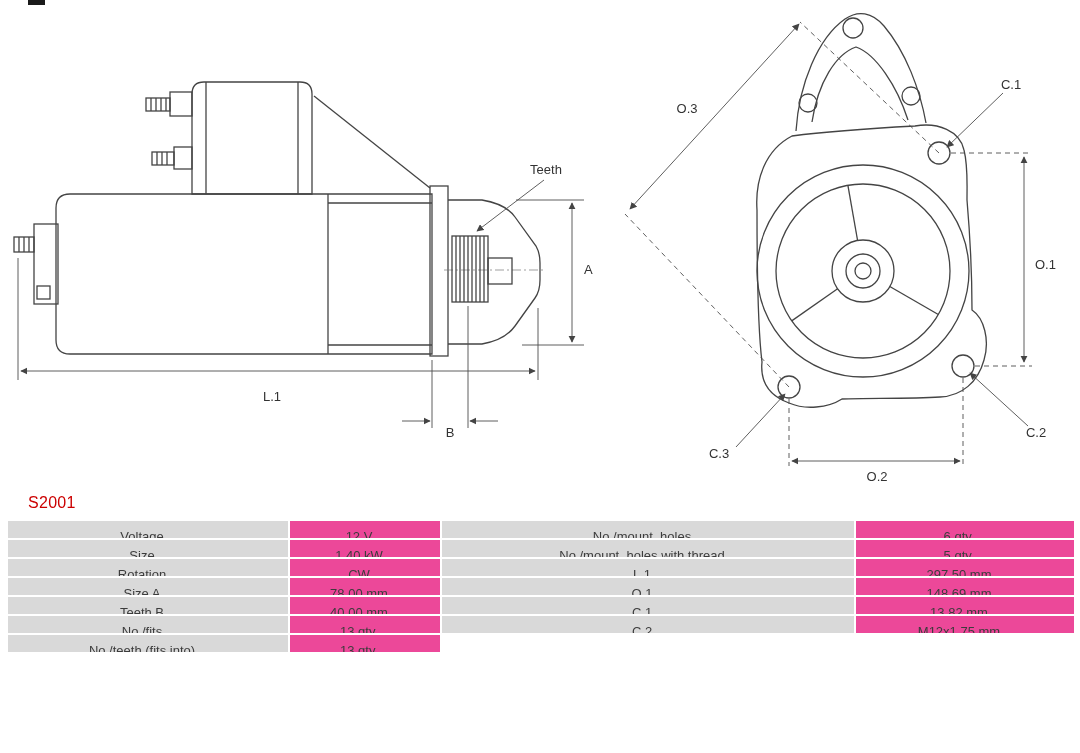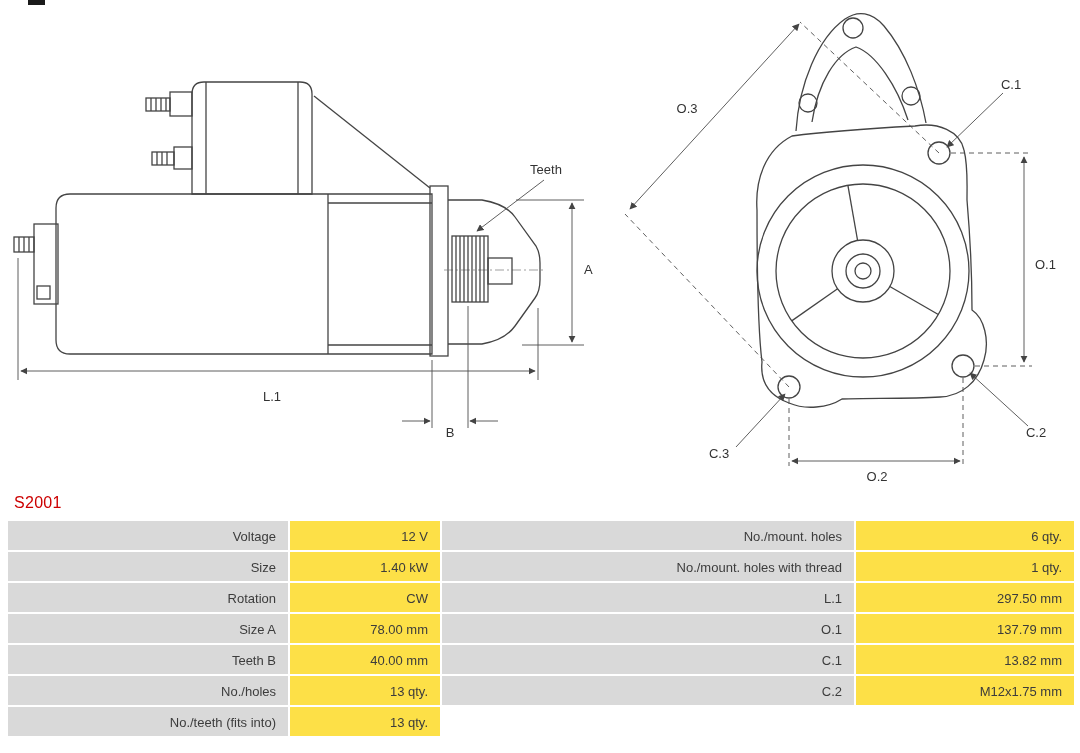--- a/index.html
+++ b/index.html
@@ -4,33 +4,33 @@
 <style>
   * { margin:0; padding:0; box-sizing:border-box; }
   html,body { background:#ffffff; }
   body {
     width:1080px; height:753px; position:relative; overflow:hidden;
     font-family:"Liberation Sans", sans-serif;
   }
   .corner-mark { position:absolute; left:28px; top:0; width:17px; height:5px; background:#1a1a1a; }
   .drawing { display:block; width:1080px; height:490px; }
   .drawing text { font-family:"Liberation Sans", sans-serif; font-size:13px; fill:#333; }
-  .part-number { margin:4px 0 9px 14px; color:#cc0000; font-size:16px; letter-spacing:0.3px; }
+  .part-number { margin:4px 0 9px 28px; color:#cc0000; font-size:16px; letter-spacing:0.3px; }
   .spec-table {
     margin:0 8px; display:grid;
     grid-template-columns:280px 150px 412px 218px;
     gap:2px;
   }
   .row { display:contents; }
   .cell {
-    height:29px; line-height:31px; font-size:13px; color:#3c3c3c;
-    text-align:right; padding-right:12px; white-space:nowrap; overflow:hidden;
+    height:17px; line-height:31px; font-size:13px; color:#3c3c3c;
+    text-align:center; padding-right:12px; white-space:nowrap; overflow:hidden;
   }
   .cell.label { background:#d9d9d9; }
-  .cell.value { background:#fde047; }
+  .cell.value { background:#ec4899; }
   .cell.blank { background:#ffffff; }
 </style>
 </head>
 <body>
 
 <div class="corner-mark"></div>
 
 <svg class="drawing" viewBox="0 0 1080 490">
   <defs>
     <marker id="arr" viewBox="0 0 10 10" refX="9" refY="5" markerWidth="8" markerHeight="8" orient="auto-start-reverse">
@@ -172,42 +172,42 @@
   <div class="row">
     <div class="cell label">Voltage</div>
     <div class="cell value">12 V</div>
     <div class="cell label">No./mount. holes</div>
     <div class="cell value">6 qty.</div>
   </div>
   <div class="row">
     <div class="cell label">Size</div>
     <div class="cell value">1.40 kW</div>
     <div class="cell label">No./mount. holes with thread</div>
-    <div class="cell value">1 qty.</div>
+    <div class="cell value">5 qty.</div>
   </div>
   <div class="row">
     <div class="cell label">Rotation</div>
     <div class="cell value">CW</div>
     <div class="cell label">L.1</div>
     <div class="cell value">297.50 mm</div>
   </div>
   <div class="row">
     <div class="cell label">Size A</div>
     <div class="cell value">78.00 mm</div>
     <div class="cell label">O.1</div>
-    <div class="cell value">137.79 mm</div>
+    <div class="cell value">148.69 mm</div>
   </div>
   <div class="row">
     <div class="cell label">Teeth B</div>
     <div class="cell value">40.00 mm</div>
     <div class="cell label">C.1</div>
     <div class="cell value">13.82 mm</div>
   </div>
   <div class="row">
-    <div class="cell label">No./holes</div>
+    <div class="cell label">No./fits</div>
     <div class="cell value">13 qty.</div>
     <div class="cell label">C.2</div>
     <div class="cell value">M12x1.75 mm</div>
   </div>
   <div class="row">
     <div class="cell label">No./teeth (fits into)</div>
     <div class="cell value">13 qty.</div>
     <div class="cell blank"></div>
     <div class="cell blank"></div>
   </div>

